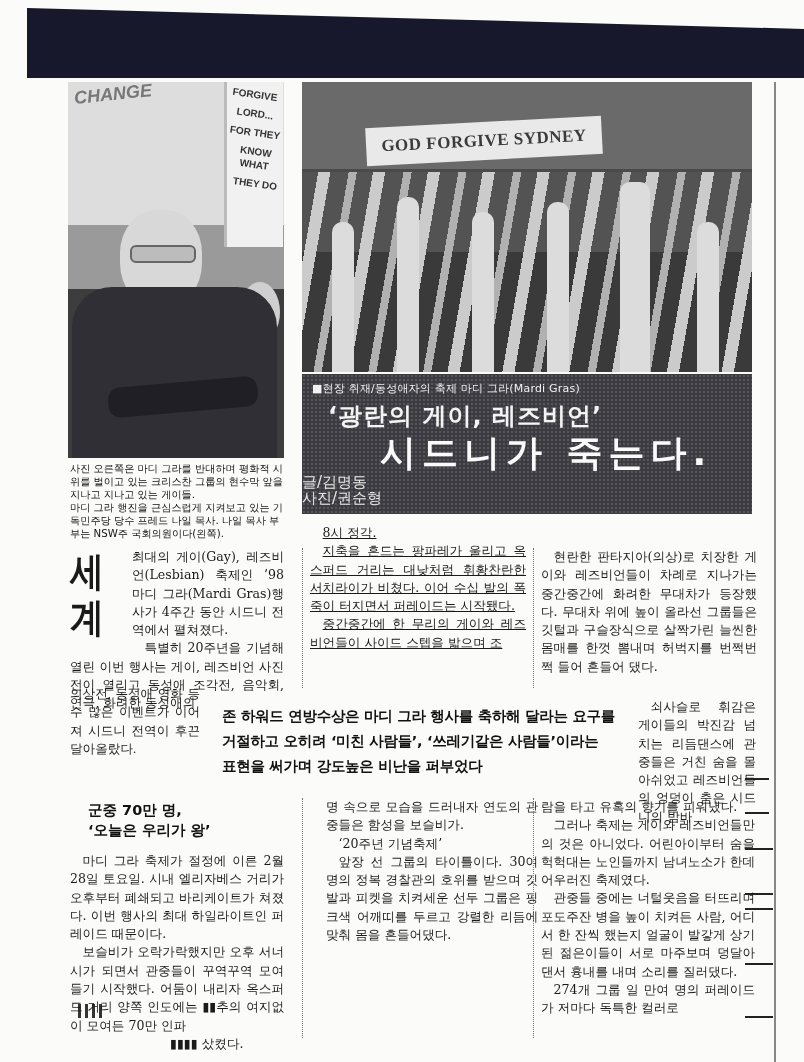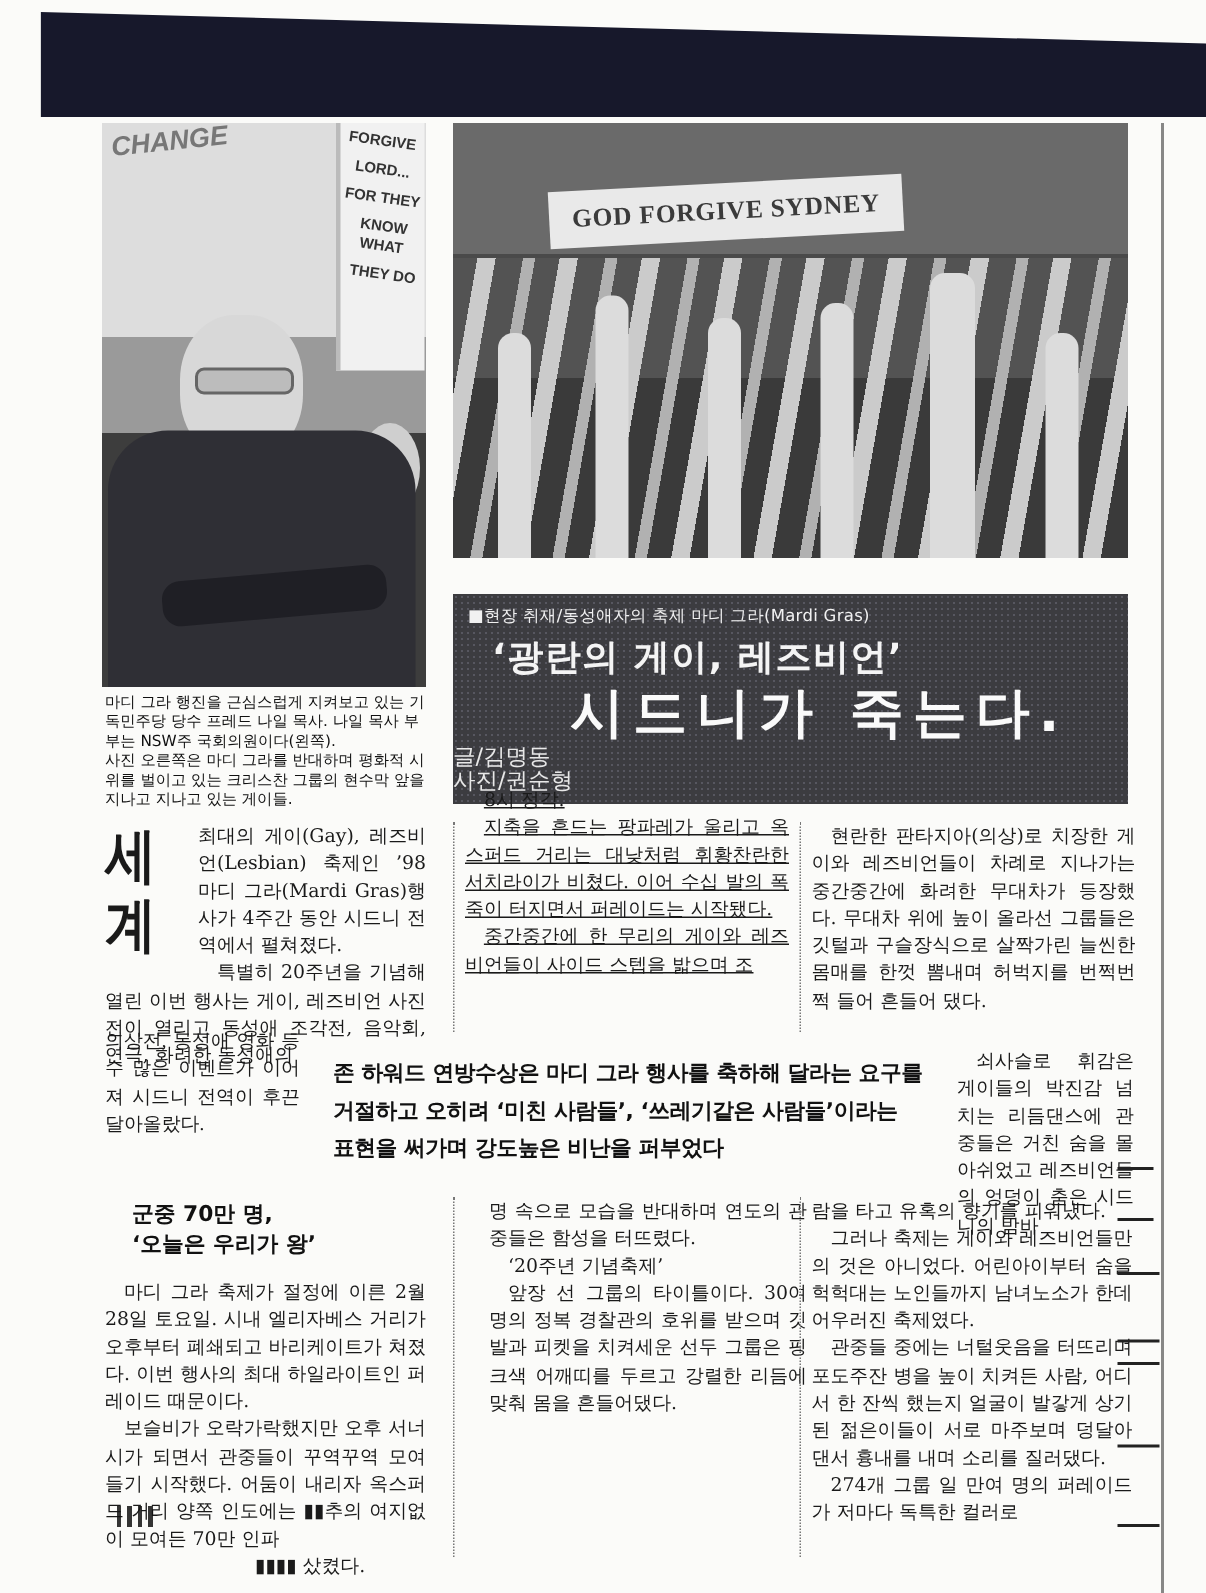--- a/index.html
+++ b/index.html
@@ -30,21 +30,21 @@
   .banner { position:absolute; left:64px; top:40px; width:236px; height:38px; background:#e9e9e9;
             transform:rotate(-3deg); display:flex; align-items:center; justify-content:center;
             font:bold 17px "Liberation Serif",serif; color:#3b3b3b; letter-spacing:0.5px; }
   .dancers { position:absolute; left:0; top:90px; width:450px; height:200px;
       background:
         repeating-linear-gradient(100deg, transparent 0 16px, #d9d9d9 16px 28px, transparent 28px 46px, #bdbdbd 46px 54px),
         linear-gradient(180deg,#555 0 40%,#393939 40% 100%); opacity:.9; }
   .dancer { position:absolute; bottom:0; width:22px; background:#ececec; border-radius:10px 10px 0 0; }
 
   
-  .header-box { position:absolute; left:302px; top:396px; width:450px; height:140px; background:#3c3c40;
+  .header-box { position:absolute; left:302px; top:374px; width:450px; height:140px; background:#3c3c40;
       background-image:radial-gradient(#575760 1px,transparent 1px); background-size:4px 4px; }
   .kicker { position:absolute; left:10px; top:7px; font-size:11px; color:#f1f1f1; letter-spacing:.2px; }
   .headline1 { position:absolute; left:26px; top:26px; font:bold 24px "DejaVu Sans",sans-serif; color:#f4f4f4; letter-spacing:1px; }
   .headline2 { position:absolute; left:78px; top:55px; font:bold 36px "DejaVu Sans",sans-serif; color:#fafafa; letter-spacing:6px; }
   .byline { position:absolute; left:0; width:364px; text-align:left; font-size:15px; color:#e8e8e8; }
   .byline.w { top:99px; } .byline.p { top:115px; }
 
   .caption { position:absolute; left:70px; top:462px; width:218px; font-size:10.2px; line-height:13px; color:#111; }
 
   
@@ -98,22 +98,22 @@
 
 <div class="header-box">
   <div class="kicker">■현장 취재/동성애자의 축제 마디 그라(Mardi Gras)</div>
   <div class="headline1">‘광란의 게이, 레즈비언’</div>
   <div class="headline2">시드니가 죽는다.</div>
   <div class="byline w">글/김명동</div>
   <div class="byline p">사진/권순형</div>
 </div>
 
 <div class="caption">
+  <div>사진 오른쪽은 마디 그라를 반대하며 평화적 시위를 벌이고 있는 크리스찬 그룹의 현수막 앞을 지나고 지나고 있는 게이들.</div>
   <div>마디 그라 행진을 근심스럽게 지켜보고 있는 기독민주당 당수 프레드 나일 목사. 나일 목사 부부는 NSW주 국회의원이다(왼쪽).</div>
-  <div>사진 오른쪽은 마디 그라를 반대하며 평화적 시위를 벌이고 있는 크리스찬 그룹의 현수막 앞을 지나고 지나고 있는 게이들.</div>
 </div>
 
 <div class="col" style="left:70px;top:548px;width:214px;">
   <span class="dropcap">세계</span>
   <p class="noind">최대의 게이(Gay), 레즈비언(Lesbian) 축제인 ’98 마디 그라(Mardi Gras)행사가 4주간 동안 시드니 전역에서 펼쳐졌다.</p>
   <p>특별히 20주년을 기념해 열린 이번 행사는 게이, 레즈비언 사진전이 열리고 동성애 조각전, 음악회, 연극, 화려한 동성애의</p>
 </div>
 <div class="col" style="left:70px;top:685px;width:130px;font-family:Liberation Serif, serif;">
   <p class="noind">의상전, 동성애 영화 등 수 많은 이벤트가 이어져 시드니 전역이 후끈 달아올랐다.</p>
 </div>
@@ -148,21 +148,21 @@
 
 <div class="col" style="left:70px;top:852px;width:214px;">
   <p>마디 그라 축제가 절정에 이른 2월 28일 토요일. 시내 엘리자베스 거리가 오후부터 폐쇄되고 바리케이트가 쳐졌다. 이번 행사의 최대 하일라이트인 퍼레이드 때문이다.</p>
   <p>보슬비가 오락가락했지만 오후 서너시가 되면서 관중들이 꾸역꾸역 모여들기 시작했다. 어둠이 내리자 옥스퍼드 거리 양쪽 인도에는 ▮▮추의 여지없이 모여든 70만 인파</p>
   <p class="noind" style="padding-left:100px;">▮▮▮▮ 샀켰다.</p>
 </div>
 
 <div class="vrule" style="left:302px;top:798px;height:240px;"></div>
 
 <div class="col" style="left:326px;top:798px;width:212px;">
-  <p class="noind">명 속으로 모습을 반대하며 연도의 관중들은 함성을 터뜨렸다.</p>
+  <p class="noind">명 속으로 모습을 드러내자 연도의 관중들은 함성을 보슬비가.</p>
   <p>‘20주년 기념축제’</p>
   <p>앞장 선 그룹의 타이틀이다. 30여명의 정복 경찰관의 호위를 받으며 깃발과 피켓을 치켜세운 선두 그룹은 핑크색 어깨띠를 두르고 강렬한 리듬에 맞춰 몸을 흔들어댔다.</p>
 </div>
 
 <div class="vrule" style="left:533px;top:798px;height:240px;"></div>
 
 <div class="col" style="left:541px;top:798px;width:214px;">
   <p class="noind">람을 타고 유혹의 향기를 피워냈다.</p>
   <p>그러나 축제는 게이와 레즈비언들만의 것은 아니었다. 어린아이부터 숨을 헉헉대는 노인들까지 남녀노소가 한데 어우러진 축제였다.</p>
   <p>관중들 중에는 너털웃음을 터뜨리며 포도주잔 병을 높이 치켜든 사람, 어디서 한 잔씩 했는지 얼굴이 발갛게 상기된 젊은이들이 서로 마주보며 덩달아 댄서 흉내를 내며 소리를 질러댔다.</p>

